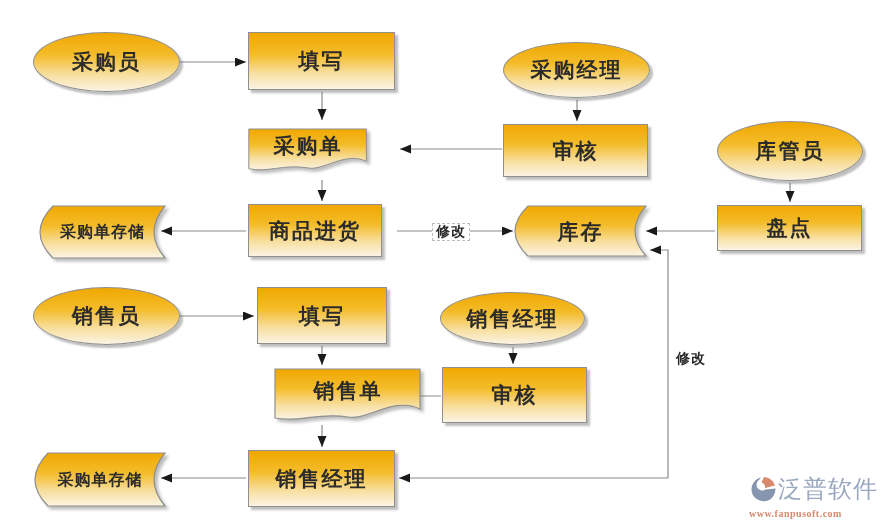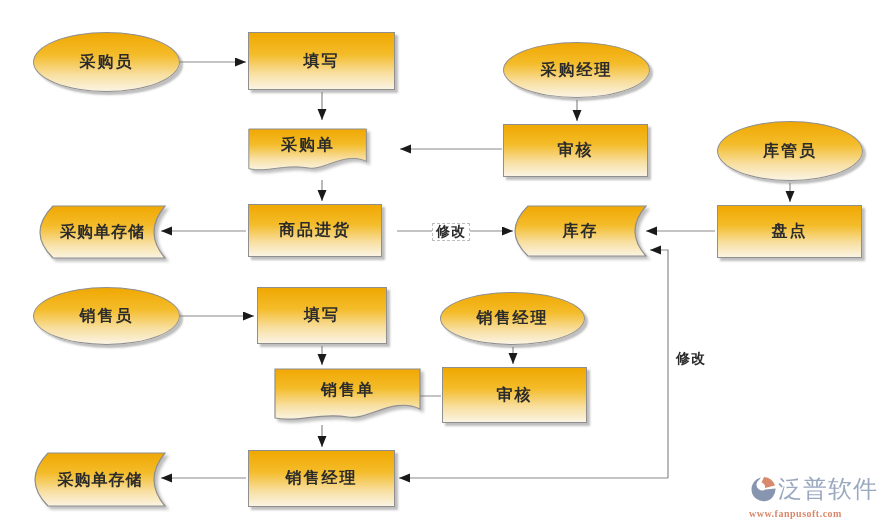--- a/index.html
+++ b/index.html
@@ -7,21 +7,21 @@
     position:relative;width:895px;height:525px;background:#ffffff;overflow:hidden;
     font-family:"Liberation Serif","DejaVu Serif",serif;
   }
   
   .node{
     position:absolute;display:flex;align-items:center;justify-content:center;
     box-sizing:border-box;z-index:2;
   }
   .node .lbl{
     position:relative;z-index:3;
-    font-weight:bold;font-size:16px;letter-spacing:2px;color:var(--label-text);
+    font-weight:bold;font-size:21px;letter-spacing:2px;color:var(--label-text);
     white-space:nowrap;
   }
   .node.rect{
     background:linear-gradient(180deg,var(--gold-top) 0%,var(--gold-mid1) 38%,var(--gold-mid2) 72%,var(--gold-bottom) 100%);
     border:1px solid var(--shape-border);
     box-shadow:3px 3px 2px rgba(110,110,110,0.45);
   }
   .node.ellipse{
     background:linear-gradient(180deg,var(--gold-top) 0%,var(--gold-mid1) 38%,var(--gold-mid2) 72%,var(--gold-bottom) 100%);
     border:1px solid var(--shape-border);
@@ -166,21 +166,21 @@
             <stop offset="0.38" stop-color="#F4BC2A"></stop>
             <stop offset="0.72" stop-color="#F8DFA0"></stop>
             <stop offset="1" stop-color="#FBF4E3"></stop>
           </linearGradient>
         </defs>
         <path d="M15,1 L133,1 Q 111,26.5 133,51 L15,51 Q -11,26.5 15,1 Z" fill="url(#grad2)" stroke="#8F8F8F" stroke-width="1.2"></path>
       </svg>
     <span class="lbl">库存</span>
   </div>
 
-  <div class="node rect" style="left:717px;top:205px;width:145px;height:53px">
+  <div class="node rect" style="left:717px;top:205px;width:145px;height:46px">
     <span class="lbl">盘点</span>
   </div>
 
   <div class="node ellipse" style="left:33px;top:287px;width:147px;height:58px">
     <span class="lbl">销售员</span>
   </div>
 
   <div class="node rect" style="left:257px;top:287px;width:130px;height:57px">
     <span class="lbl">填写</span>
   </div>

